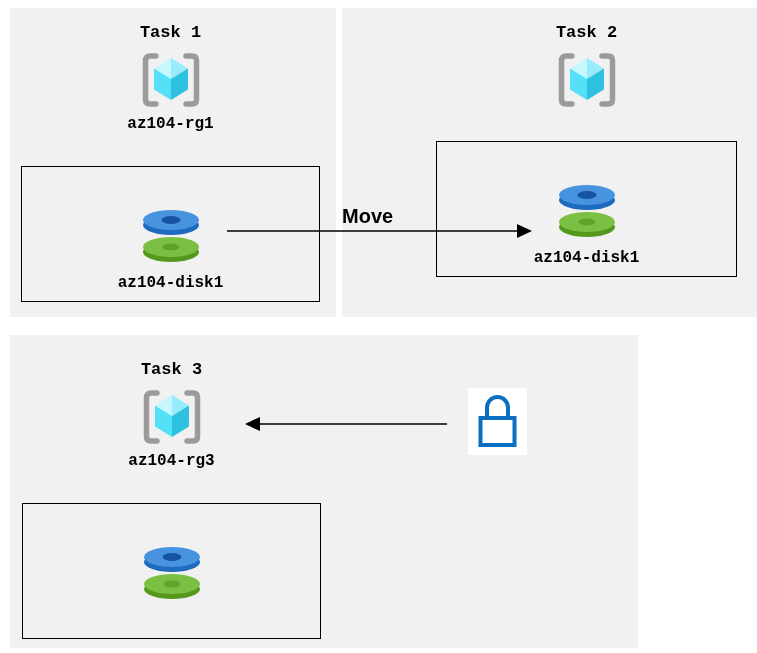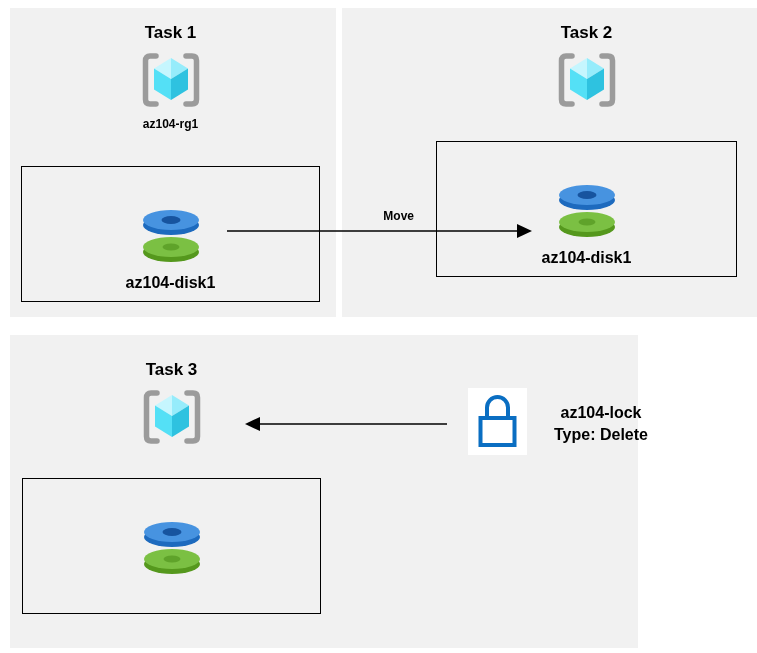--- a/index.html
+++ b/index.html
@@ -5,32 +5,32 @@
   html,body{margin:0;padding:0;background:#fff;}
   .canvas{
     position:relative;width:757px;height:653px;background:#ffffff;
     font-family:"Liberation Sans",sans-serif;font-weight:700;color:#000;
     overflow:hidden;
   }
   .panel{position:absolute;background:#f1f1f1;}
   #panel-task1{left:10px;top:8px;width:326px;height:309px;}
   #panel-task2{left:342px;top:8px;width:469px;height:309px;}
   #panel-task3{left:10px;top:335px;width:628px;height:313px;}
-  .col{position:absolute;top:0;text-align:center;}
+  .col{position:absolute;top:0;text-align:center;font-family:Liberation Mono, monospace;}
   #panel-task1 .col{left:11px;width:299px;}
   #panel-task2 .col{left:94px;width:301px;}
   #panel-task3 .col{left:12px;width:299px;top:10px;}
   .task-title{margin:14px 0 0 0;font-size:17px;line-height:21px;}
   .rg-icon{display:block;margin:8px auto 0 auto;}
-  .rg-label{margin-top:5px;font-size:12px;line-height:20px;}
+  .rg-label{margin-top:5px;font-size:16px;line-height:20px;}
   .res-box{margin-top:32px;height:136px;border:1.5px solid #000;box-sizing:border-box;}
   .disk-icon{display:block;margin:42px auto 0 auto;}
   .disk-label{margin-top:10px;font-size:16px;line-height:20px;}
   .arrows{position:absolute;left:0;top:0;pointer-events:none;}
-  .move-label{position:absolute;left:342px;top:206px;width:72px;text-align:right;font-size:12px;line-height:20px;}
+  .move-label{position:absolute;left:342px;top:206px;width:72px;text-align:left;font-size:20px;line-height:20px;}
   .lock-box{position:absolute;left:468px;top:388px;width:59px;height:67px;background:#ffffff;}
   .lock-text{position:absolute;left:536px;top:402px;width:130px;text-align:center;font-size:16px;line-height:22px;}
   
   .bracket{stroke:#9b9b9b;stroke-width:5.5;fill:none;stroke-linecap:round;}
   .cube-top-l{fill:#c6f6fe;}
   .cube-top-r{fill:#96ecfb;}
   .cube-left{fill:#54e0f6;}
   .cube-right{fill:#2ec2e0;}
   .d-blue{fill:#4793e0;}
   .d-blue-dark{fill:#1d6abe;}
@@ -101,20 +101,21 @@
     <div class="col">
       <h3 class="task-title">Task 3</h3>
       <svg class="rg-icon" width="60" height="58" viewBox="0 0 60 58">
         <path class="bracket" d="M15 5 H9 Q4.5 5 4.5 9.5 V48.5 Q4.5 53 9 53 H15"></path>
         <path class="bracket" d="M45 5 H51 Q55.5 5 55.5 9.5 V48.5 Q55.5 53 51 53 H45"></path>
         <polygon class="cube-top-l" points="30,7 13,17.5 30,28"></polygon>
         <polygon class="cube-top-r" points="30,7 47,17.5 30,28"></polygon>
         <polygon class="cube-left" points="13,17.5 30,28 30,49 13,38.5"></polygon>
         <polygon class="cube-right" points="47,17.5 30,28 30,49 47,38.5"></polygon>
       </svg>
+      <div class="rg-label">az104-rg3</div>
       <div class="res-box">
         <svg class="disk-icon" width="62" height="54" viewBox="0 0 62 54">
           <ellipse class="d-blue-dark" cx="31" cy="16" rx="28" ry="10"></ellipse>
           <ellipse class="d-blue" cx="31" cy="11" rx="28" ry="10"></ellipse>
           <ellipse class="d-blue-hole" cx="31" cy="11" rx="9.5" ry="4"></ellipse>
           <ellipse class="d-green-dark" cx="31" cy="43" rx="28" ry="10"></ellipse>
           <ellipse class="d-green" cx="31" cy="38" rx="28" ry="10"></ellipse>
           <ellipse class="d-green-hole" cx="31" cy="38" rx="8.5" ry="3.5"></ellipse>
         </svg>
       </div>
@@ -132,18 +133,14 @@
     </g>
   </svg>
   <div class="move-label">Move</div>
 
   <div class="lock-box">
     <svg width="59" height="67" viewBox="0 0 59 67">
       <path class="lock-stroke" d="M19 31 V19.5 a10.5 10.5 0 0 1 21 0 V31"></path>
       <rect class="lock-body" x="12.5" y="30" width="34" height="27"></rect>
     </svg>
   </div>
-  <div class="lock-text">
-    <div>az104-lock</div>
-    <div>Type: Delete</div>
-  </div>
 
 </div>
 
 </body></html>

